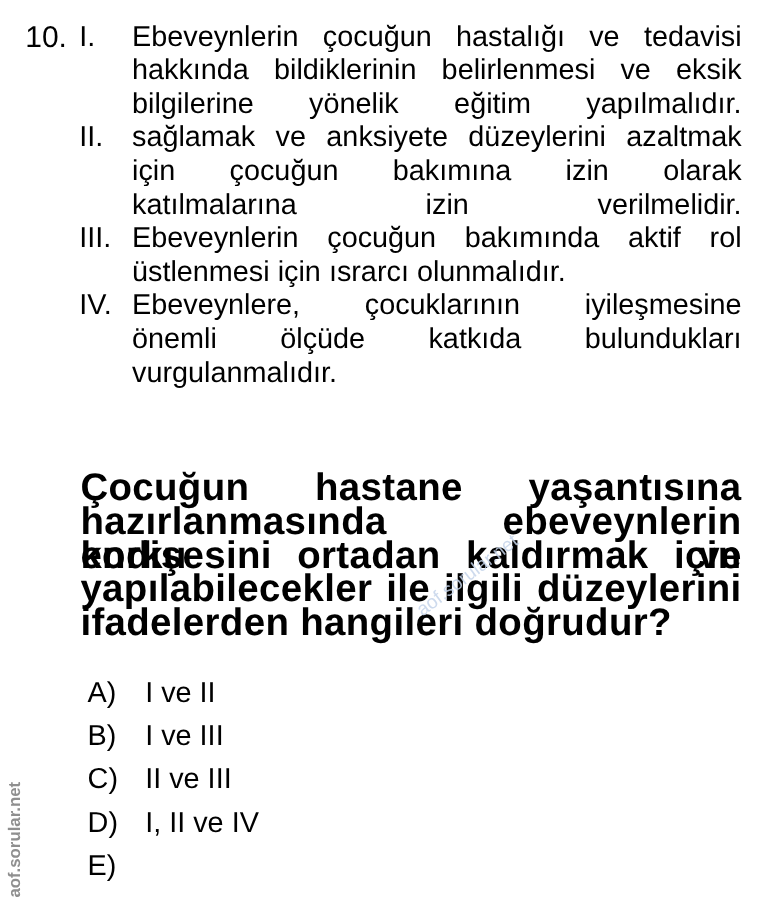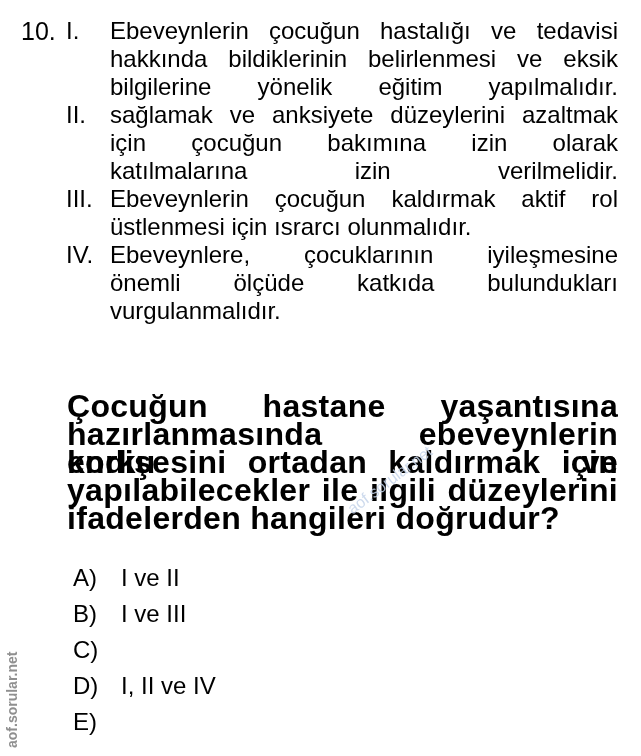--- a/index.html
+++ b/index.html
@@ -120,21 +120,21 @@
     <span class="roman">II.</span>
     <div class="body">
       <span class="line justify">sağlamak ve anksiyete düzeylerini azaltmak</span>
       <span class="line justify">için çocuğun bakımına izin olarak</span>
       <span class="line justify">katılmalarına izin verilmelidir.</span>
     </div>
   </div>
   <div class="statement">
     <span class="roman">III.</span>
     <div class="body">
-      <span class="line justify">Ebeveynlerin çocuğun kaldırmak aktif rol</span>
+      <span class="line justify">Ebeveynlerin çocuğun bakımında aktif rol</span>
       <span class="line justify last">üstlenmesi için ısrarcı olunmalıdır.</span>
     </div>
   </div>
   <div class="statement">
     <span class="roman">IV.</span>
     <div class="body">
       <span class="line justify">Ebeveynlere, çocuklarının iyileşmesine</span>
       <span class="line justify">önemli ölçüde katkıda bulundukları</span>
       <span class="line justify last">vurgulanmalıdır.</span>
     </div>
@@ -155,20 +155,21 @@
   <div class="option">
     <span class="letter">A)</span>
     <span class="text">I ve II</span>
   </div>
   <div class="option">
     <span class="letter">B)</span>
     <span class="text">I ve III</span>
   </div>
   <div class="option">
     <span class="letter">C)</span>
+    <span class="text">II ve III</span>
   </div>
   <div class="option">
     <span class="letter">D)</span>
     <span class="text">I, II ve IV</span>
   </div>
   <div class="option">
     <span class="letter">E)</span>
   </div>
 </div>
 

